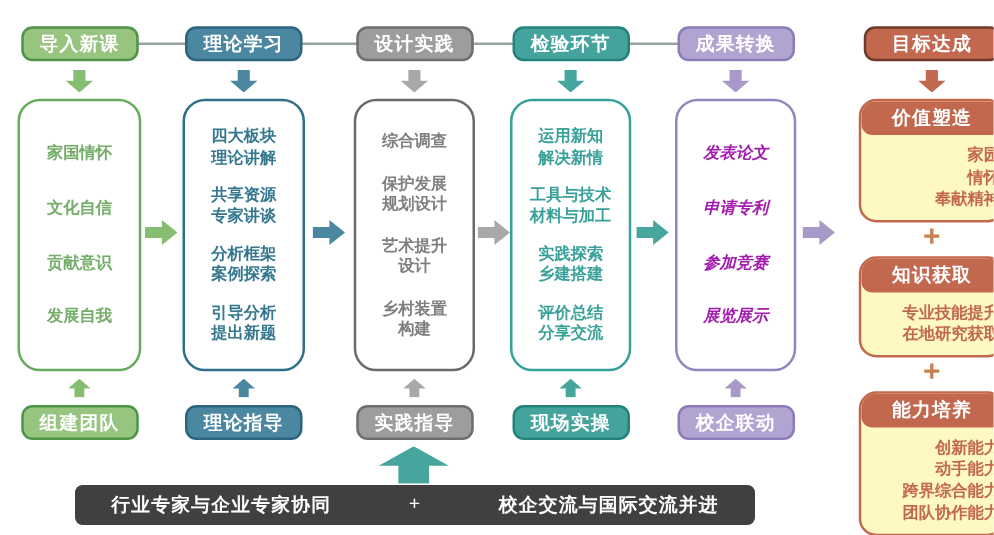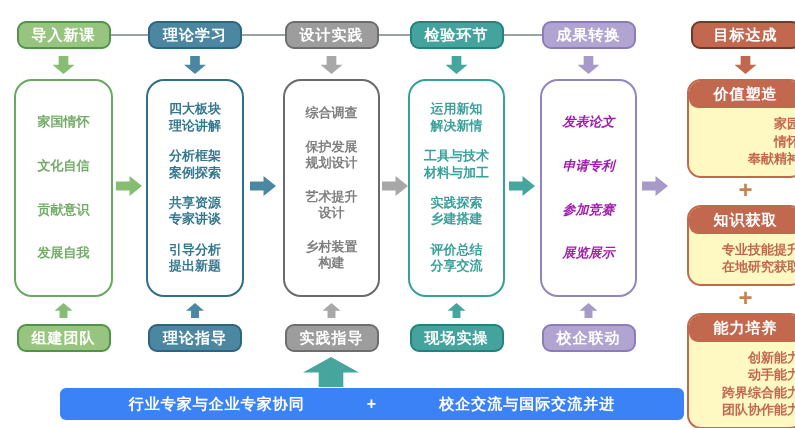--- a/index.html
+++ b/index.html
@@ -49,23 +49,23 @@
 
   
   .goalbox{margin-top:5px;width:100%;border:2px solid #c2684e;border-radius:14px;background:#fef9c3;
            box-sizing:border-box;overflow:hidden;flex:none;}
   .goaltitle{height:27px;background:#c2684e;color:#fff;display:flex;align-items:center;justify-content:center;
            font-size:15px;font-weight:bold;letter-spacing:1px;border-radius:0 0 9px 9px;}
   .goalbody{padding:7px 2px 8px;color:#c2684e;font-weight:bold;font-size:13px;line-height:1.35;
            text-align:right;white-space:pre-line;}
   .plus{margin-top:2px;height:20px;line-height:20px;color:#c9824f;font-size:24px;font-weight:bold;flex:none;}
 
-  .bar{position:absolute;left:60px;top:388px;width:624px;height:32px;background:#3b82f6;border-radius:6px;
+  .bar{position:absolute;left:60px;top:388px;width:544px;height:32px;background:#404040;border-radius:6px;
        display:flex;align-items:center;justify-content:center;gap:62px;color:#fff;font-size:15px;
-       font-weight:bold;letter-spacing:1px;}
+       font-weight:bold;letter-spacing:1px;font-family:Liberation Serif, serif;}
   .bar .bplus{font-size:16px;}
 </style>
 </head>
 <body>
 
 <div class="canvas">
 
   <div class="hline" style="left:108px;width:42px;"></div>
   <div class="hline" style="left:240px;width:46px;"></div>
   <div class="hline" style="left:376px;width:35px;"></div>
@@ -83,24 +83,24 @@
     <div class="arrow a-up ar-green"></div>
     <div class="pill ftr fill-green">组建团队</div>
   </div>
 
   <div class="col" style="left:146px;width:98px;">
     <div class="pill fill-steel">理论学习</div>
     <div class="arrow a-down ar-steel"></div>
     <div class="listbox box-steel">
       <div class="li">四大板块
 理论讲解</div>
+      <div class="li">共享资源
+专家讲谈</div>
       <div class="li">分析框架
 案例探索</div>
-      <div class="li">共享资源
-专家讲谈</div>
       <div class="li">引导分析
 提出新题</div>
     </div>
     <div class="arrow a-up ar-steel"></div>
     <div class="pill ftr fill-steel">理论指导</div>
   </div>
 
   <div class="col" style="left:283px;width:97px;">
     <div class="pill fill-gray">设计实践</div>
     <div class="arrow a-down ar-gray"></div>

